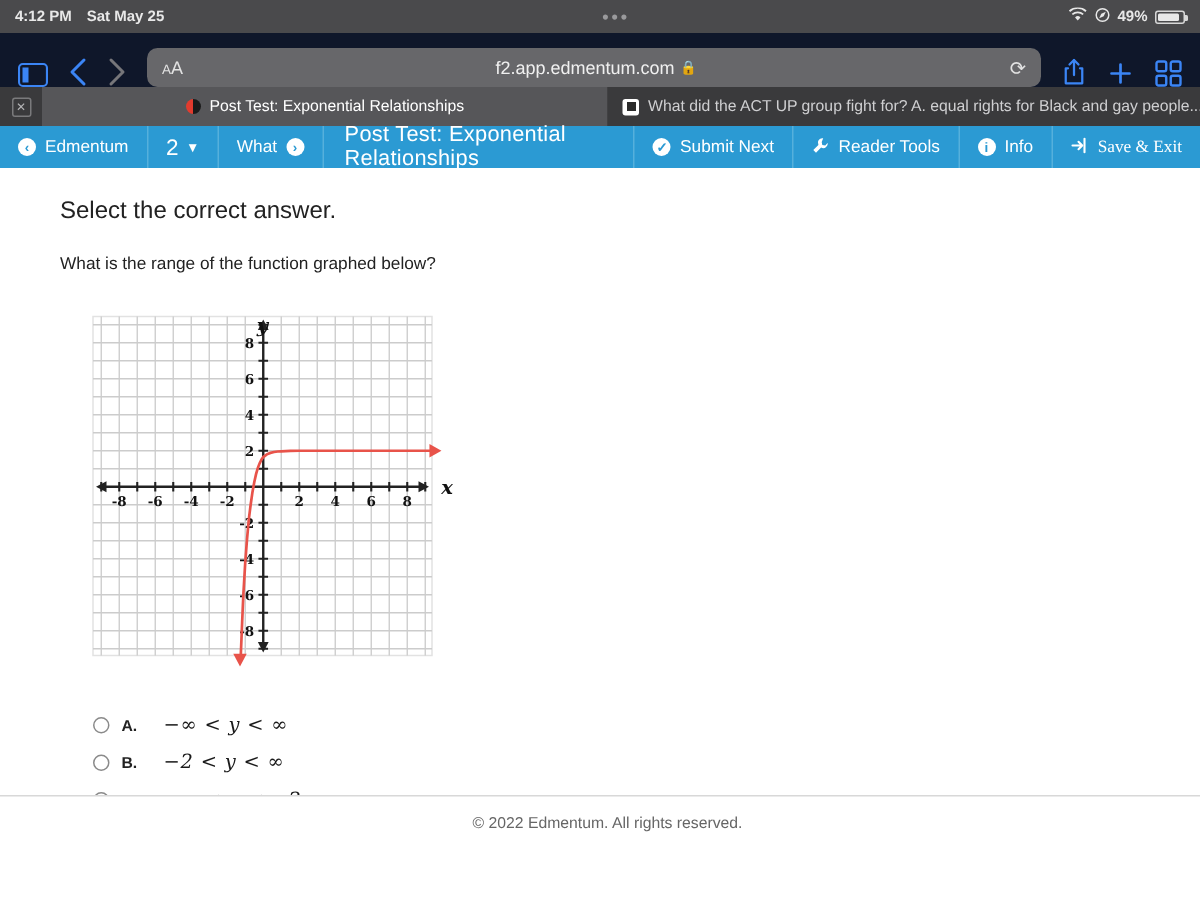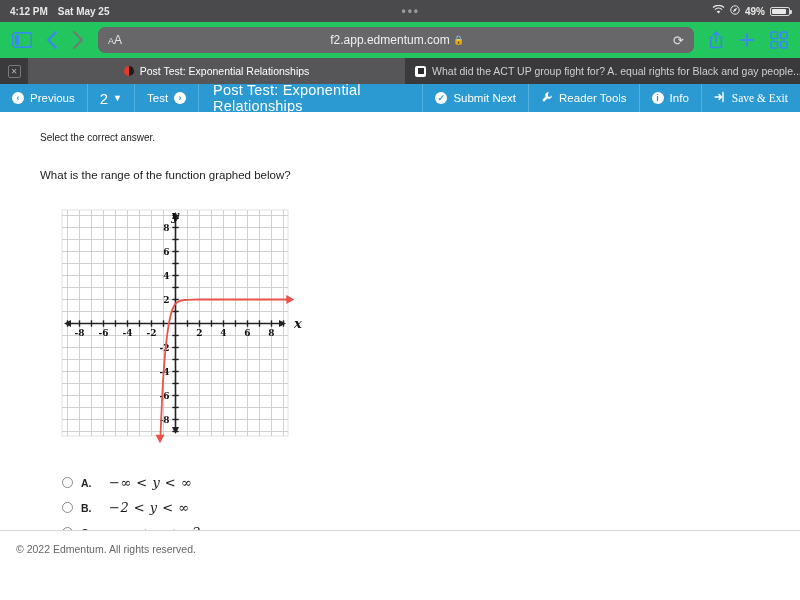--- a/index.html
+++ b/index.html
@@ -24,22 +24,22 @@
     border-radius: 2px; position: relative; display:inline-block;
   }
   .battery-shell::after {
     content:""; position:absolute; right:-3px; top:2.5px;
     width:2px; height:4px; background:#d8d8d8; border-radius: 0 1px 1px 0;
   }
   .battery-fill { position:absolute; left:1px; top:1px; bottom:1px; width:14px; background:#e8e8e8; border-radius:1px; }
 
   
   .browser-bar {
-    height: 36px; background: #22c55e;
-    display: flex; align-items: center; padding: 0 12px; gap: 14px;
+    height: 36px; background: #0f172a;
+    display: flex; align-items: flex-end; padding: 0 12px; gap: 14px;
   }
   .nav-icon { color: #3b85f5; display:flex; align-items:center; }
   .nav-icon.disabled { color: #76767a; }
   .url-field {
     flex: 1; height: 26px; background: #67676a; border-radius: 7px;
     display: flex; align-items: center; padding: 0 10px;
     position: relative; color: #f0f0f0; font-size: 12px;
   }
   .url-aa { font-size: 12px; color: #e2e2e2; }
   .url-aa .small { font-size: 9px; }
@@ -96,21 +96,21 @@
     width: 12px; height: 12px; border-radius: 50%; background: #ffffff; color: #2b9ad3;
     font-size: 9px; display:flex; align-items:center; justify-content:center; font-weight:bold;
     flex-shrink:0;
   }
 
   
   .content {
     height: 455px; background: #ffffff; padding: 20px 40px 0 40px;
     position: relative;
   }
-  .q-prompt { font-size: 10px; color: #222; margin-bottom: 26px; }
+  .q-prompt { font-size: 16px; color: #222; margin-bottom: 20px; }
   .q-text { font-size: 11.5px; color: #222; margin-bottom: 28px; }
 
   
   .graph-wrap { position: relative; width: 250px; height: 245px; margin-left: 20px; }
   svg.graph { display:block; }
 
   
   .choices { margin-top: 16px; margin-left: 22px; }
   .choice { display: flex; align-items: center; height: 25px; gap: 8px; }
   .radio {
@@ -120,21 +120,21 @@
   .choice-letter { font-size: 10.5px; font-weight: bold; color: #222; width: 14px; }
   .choice-math {
     font-family: "DejaVu Serif", serif; font-size: 13px; color: #1a1a1a;
     font-style: italic; letter-spacing: .5px; margin-left: 6px;
   }
 
   
   .footer {
     position: absolute; left: 0; right: 0; bottom: 0; height: 37px;
     border-top: 1px solid #d8d8d8; background: #ffffff;
-    display: flex; align-items: center; padding-left: 16px;
+    display: flex; align-items: center; padding-left: 10px; justify-content: center;
   }
   .footer-text { font-size: 10.5px; color: #666; }
 </style>
 </head>
 <body>
 
 <div class="status-bar">
   <div class="status-left">
     <span>4:12 PM</span>
     <span>Sat May 25</span>
@@ -220,28 +220,28 @@
   </div>
   <div class="tab inactive">
     <span class="favicon-doc"></span>
     <span>What did the ACT UP group fight for? A. equal rights for Black and gay people...</span>
   </div>
 </div>
 
 <div class="edm-toolbar">
   <div class="edm-btn">
     <span class="ico-circ">‹</span>
-    <span>Previous</span>
+    <span>Edmentum</span>
   </div>
   <div class="edm-btn qnum">
     <span>2</span>
     <span class="caret">▼</span>
   </div>
   <div class="edm-btn">
-    <span>Test</span>
+    <span>What</span>
     <span class="ico-circ">›</span>
   </div>
   <div class="edm-title">Post Test: Exponential Relationships</div>
   <div class="edm-right">
     <div class="edm-btn">
       <span class="ico-circ">✓</span>
       <span>Submit Next</span>
     </div>
     <div class="edm-btn">
       <span>

